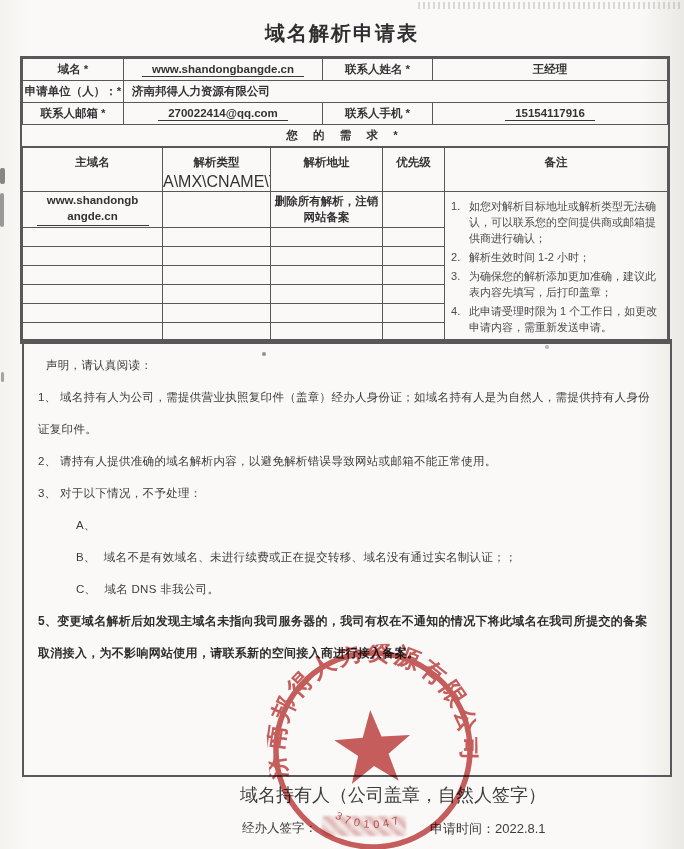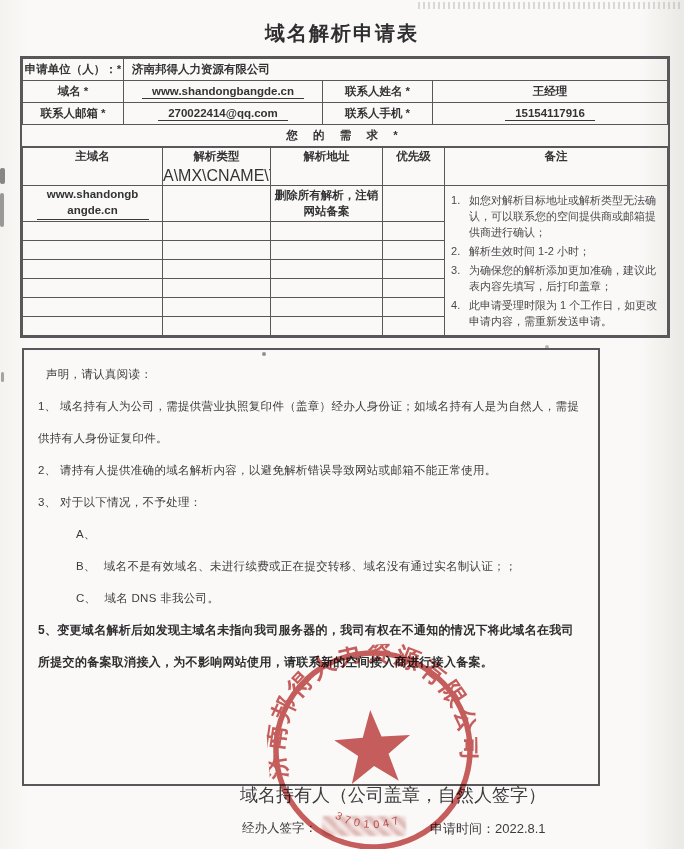--- a/index.html
+++ b/index.html
@@ -29,35 +29,35 @@
   .grid { position:absolute; left:20px; top:56px; width:650px; border:2px solid var(--line); background:transparent; }
   table { border-collapse:collapse; width:100%; table-layout:fixed; }
   td,th { border:1px solid var(--line); font-size:11.5px; color:#333335; overflow:hidden; }
   .info td { height:22px; text-align:center; }
   .info .lbl { font-weight:bold; }
   .info .val { font-weight:bold; }
   .info .val.left { text-align:left; padding-left:8px; }
   .uline { display:inline-block; border-bottom:1px solid #3a3a3c; padding:0 10px 1px; }
   .needs { border-bottom:1px solid var(--line); }
   .needs td { height:21px; text-align:center; font-weight:bold; letter-spacing:6px; border:none; }
-  .req th { font-weight:bold; vertical-align:top; padding-top:1px; }
+  .req th { font-weight:bold; vertical-align:top; padding-top:7px; }
   .req .hdr { height:35px; }
   .req .hdr .sub { display:block; font-weight:normal; font-size:16px; margin-top:3px; letter-spacing:0; }
   .req .data td { height:36px; text-align:center; font-weight:bold; }
   .req .empty td { height:19px; }
   .req .domain-cell span { width:112px; word-break:break-all; line-height:16px; }
   .req .addr-cell { line-height:16px; }
   .remarks-cell { vertical-align:top; padding:6px 8px 0 6px; }
   .remarks { list-style:none; counter-reset:rk; }
   .remarks li { counter-increment:rk; display:flex; gap:6px; font-size:11px; font-weight:normal;
     line-height:16px; margin-bottom:3px; text-align:left; color:#4a4a4e; }
   .remarks li::before { content:counter(rk) "."; flex:0 0 12px; }
 
   
-  .statement { position:absolute; left:22px; top:348px; width:578px; height:438px;
+  .statement { position:absolute; left:22px; top:339px; width:650px; height:438px;
     border:2px solid var(--line); padding:8px 14px 0 14px; overflow:hidden; }
   .statement p { font-size:11.5px; line-height:32px; color:#3c3c3e; letter-spacing:.3px; }
   .statement .sub { display:flex; gap:8px; padding-left:38px; }
   .statement .sub .mk { flex:0 0 16px; }
   .statement .b5 { font-weight:bold; font-size:12px; color:#2e2e30; }
   .statement .intro { padding-left:8px; }
 
   
   .holder-line { position:absolute; left:240px; top:783px; font-size:18px; color:#3c3c3e; }
   .signer-row { position:absolute; left:242px; top:820px; font-size:12.5px; color:#3c3c3e; }
@@ -92,28 +92,28 @@
 
     <table class="info">
       <colgroup>
           <col style="width:101px">
           <col style="width:199px">
           <col style="width:110px">
           <col>
         </colgroup>
       <tbody>
           <tr>
-        <td class="lbl">申请单位（人）：*</td>
-        <td class="val left" colspan="3">济南邦得人力资源有限公司</td>
-      </tr>
-      <tr>
         <td class="lbl">域名 *</td>
         <td class="val"><span class="uline">www.shandongbangde.cn</span></td>
         <td class="lbl">联系人姓名 *</td>
         <td class="val">王经理</td>
+      </tr>
+      <tr>
+        <td class="lbl">申请单位（人）：*</td>
+        <td class="val left" colspan="3">济南邦得人力资源有限公司</td>
       </tr>
       <tr>
         <td class="lbl">联系人邮箱 *</td>
         <td class="val"><span class="uline">270022414@qq.com</span></td>
         <td class="lbl">联系人手机 *</td>
         <td class="val"><span class="uline">15154117916</span></td>
       </tr>
     </tbody>
       </table>
 

